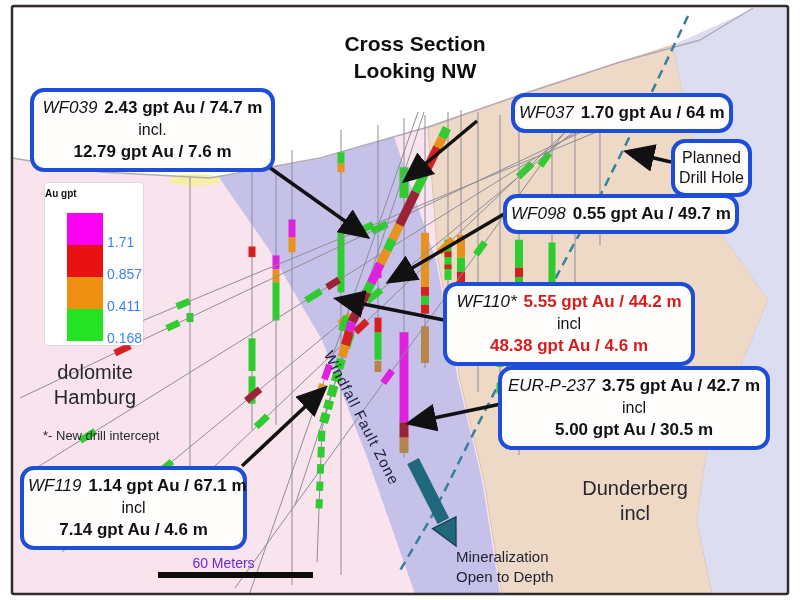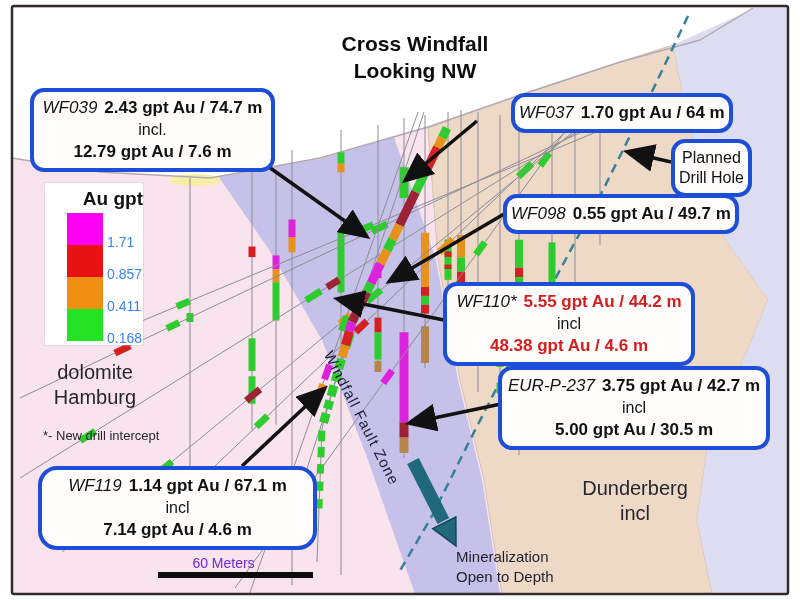--- a/index.html
+++ b/index.html
@@ -12,21 +12,21 @@
        box-sizing:border-box;color:#111;white-space:nowrap;}
   .box .hid{font-style:italic;font-weight:400;margin-right:7px;}
   .box .incl{font-weight:400;font-size:16px;}
   .red{color:#d41e1e;}
   .geolabel{font-size:20px;line-height:25px;text-align:center;color:#26262e;}
   .small-note{font-size:13px;color:#26262e;}
   #title{left:285px;top:30px;width:260px;text-align:center;font-size:21px;line-height:27px;
          font-weight:700;color:#0d0d0d;}
   #legend{left:45px;top:183px;width:98px;height:162px;background:#fff;border-radius:2px;
           box-shadow:0 0 0 1px rgba(200,190,200,.35);}
-  #legend .ltitle{font-size:19px;font-weight:700;text-align:right;padding-top:5px;color:#111;}
+  #legend .ltitle{font-size:10px;font-weight:700;text-align:left;padding-top:5px;color:#111;}
   .lg-swatch{position:absolute;left:22px;width:36px;height:32px;}
   .lg-val{position:absolute;left:62px;width:34px;height:20px;font-size:14px;color:#3b82f6;}
   #fault-label{left:336px;top:348px;transform:rotate(63deg);transform-origin:0 0;
                white-space:nowrap;font-size:15px;letter-spacing:1px;color:#1c1c3a;}
   #mineral-label{left:456px;top:547px;font-size:15px;line-height:20px;color:#1f1f2e;}
   #scale-label{left:146px;top:555px;width:155px;text-align:center;font-size:14px;color:#6d28d9;}
 </style>
 </head>
 <body>
 
@@ -195,21 +195,21 @@
           <polygon points="456,546 432.6632660412288,528.6680396914389 455.86352787158614,516.9314366478463" fill="#20697c" stroke="#16425a" stroke-width="1.5"></polygon>
         </g>
     </g>
 
     <rect x="12" y="6" width="776" height="588" rx="2" fill="none" stroke-width="2.5" stroke="#2e2e2e"></rect>
 
     <rect x="158" y="572" width="155" height="6" fill="#0c0c0c"></rect>
   </svg>
 
   <div class="ov" id="title">
-    <div>Cross Windfall</div>
+    <div>Cross Section</div>
     <div>Looking NW</div>
   </div>
 
   <div class="ov" id="legend">
     <div class="ltitle">Au gpt</div>
     <div id="legend-rows">
         <div class="lg-swatch" style="top: 30px; background: rgb(251, 0, 243);"></div>
         <div class="lg-val" style="top: 51px;">1.71</div>
         <div class="lg-swatch" style="top: 62px; background: rgb(232, 18, 18);"></div>
         <div class="lg-val" style="top: 83px;">0.857</div>
@@ -244,21 +244,21 @@
     <div class="incl">incl</div>
     <div class="red">48.38 gpt Au / 4.6 m</div>
   </div>
 
   <div class="box" style="left:498px;top:366px;width:272px;">
     <div><span class="hid">EUR-P-237</span><span>3.75 gpt Au / 42.7 m</span></div>
     <div class="incl">incl</div>
     <div>5.00 gpt Au / 30.5 m</div>
   </div>
 
-  <div class="box" style="left:38px;top:466px;width:279px;border-radius:19px;">
+  <div class="box" style="left:20px;top:466px;width:227px;">
     <div><span class="hid">WF119</span><span>1.14 gpt Au / 67.1 m</span></div>
     <div class="incl">incl</div>
     <div>7.14 gpt Au / 4.6 m</div>
   </div>
 
   <div class="ov geolabel" style="left:25px;top:360px;width:140px;">
     <div>dolomite</div>
     <div>Hamburg</div>
   </div>
 

